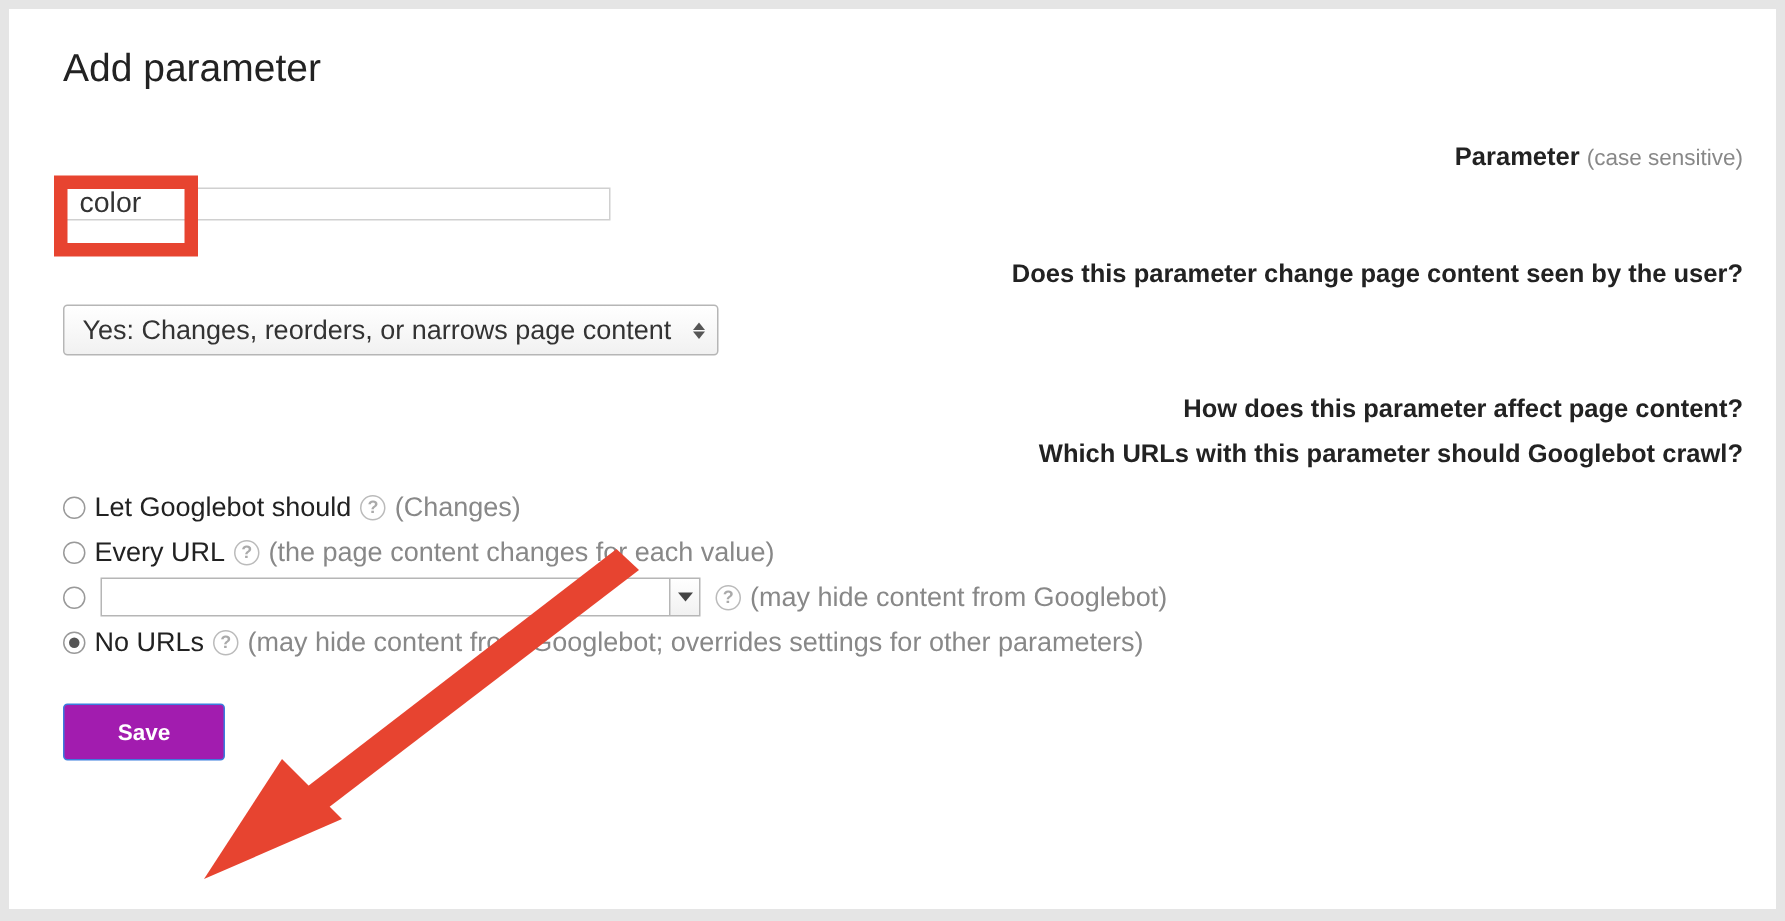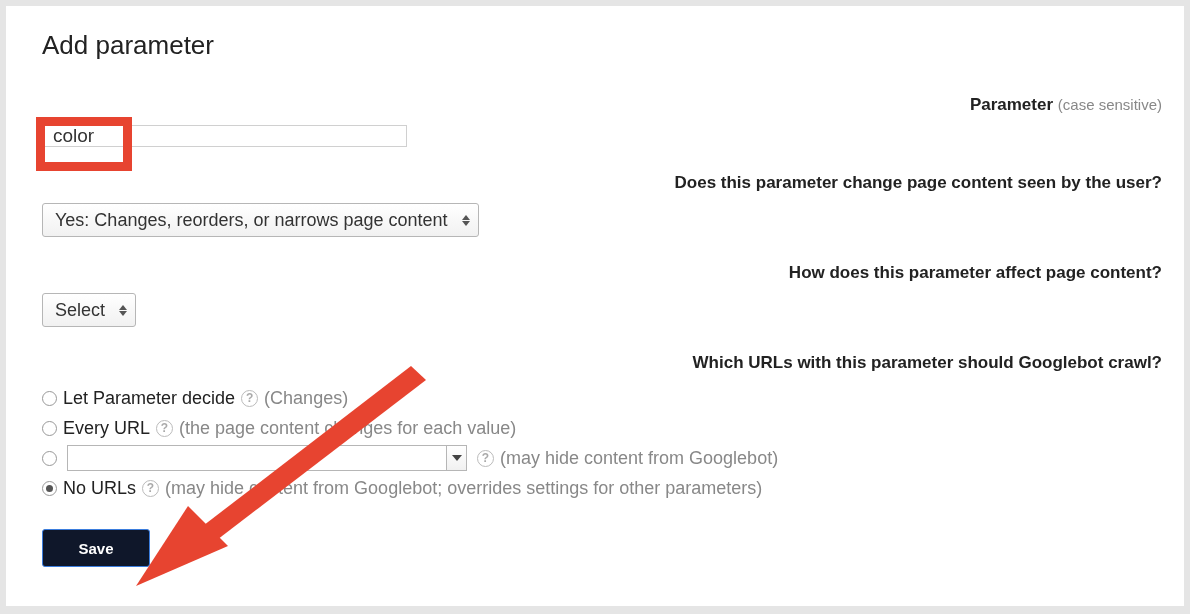--- a/index.html
+++ b/index.html
@@ -156,21 +156,21 @@
     padding: 0 22px;
     border-radius: 3px;
     font-size: 15px;
     font-weight: bold;
     cursor: pointer;
     display: inline-flex;
     align-items: center;
     justify-content: center;
   }
   .btn-primary {
-    background: #0f172a;
+    background: #a21caf;
     border: 1px solid #3b7ddd;
     color: #fff;
     min-width: 108px;
   }
   .btn-default {
     background: linear-gradient(#ffffff, #f1f1f1);
     border: 1px solid #c9c9c9;
     color: #555;
     min-width: 100px;
   }
@@ -204,35 +204,26 @@
     <div class="select-box">
       <span>Yes: Changes, reorders, or narrows page content</span>
       <span class="select-arrows">
         <span class="arr-up"></span>
           <span class="arr-down"></span>
       </span>
     </div>
   </div>
 
   <div class="field-label">How does this parameter affect page content?</div>
-  <div class="select-row">
-    <div class="select-box">
-      <span>Select</span>
-      <span class="select-arrows">
-        <span class="arr-up"></span>
-          <span class="arr-down"></span>
-      </span>
-    </div>
-  </div>
 
   <div class="field-label">Which URLs with this parameter should Googlebot crawl?</div>
   <div class="radio-group">
     <div class="radio-row">
       <span class="radio"></span>
-      <span>Let Parameter decide</span>
+      <span>Let Googlebot should</span>
       <span class="help-icon">?</span>
       <span class="muted">(Changes)</span>
     </div>
     <div class="radio-row">
       <span class="radio"></span>
       <span>Every URL</span>
       <span class="help-icon">?</span>
       <span class="muted">(the page content changes for each value)</span>
     </div>
     <div class="radio-row">

